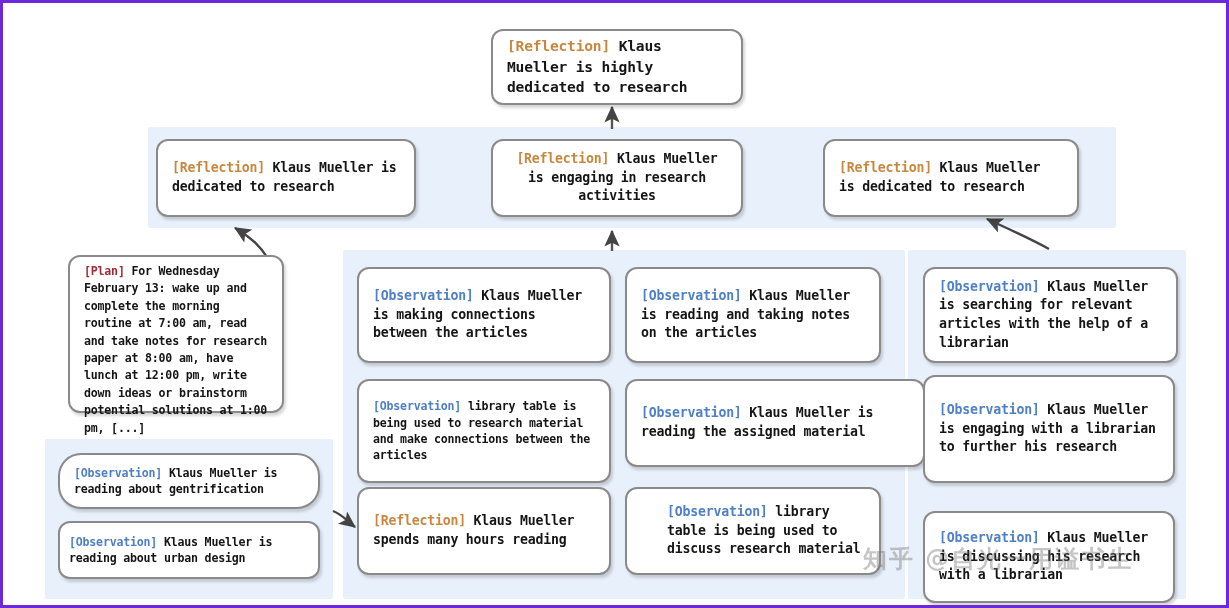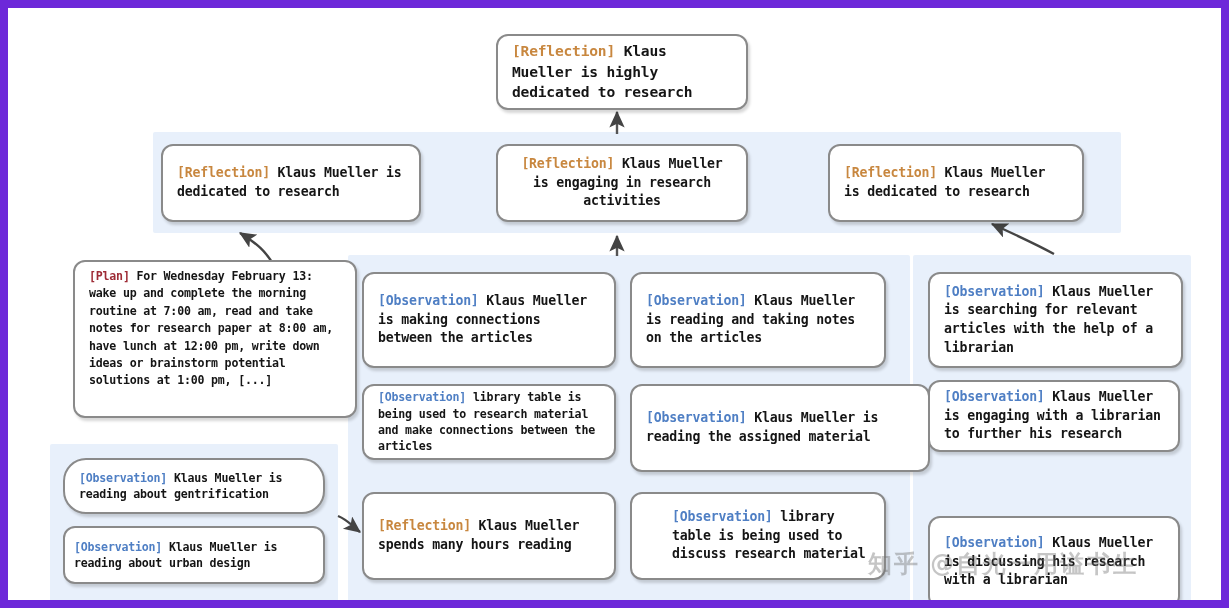--- a/index.html
+++ b/index.html
@@ -6,21 +6,21 @@
     margin: 0;
     padding: 0;
     background: #ffffff;
   }
   #canvas {
     position: relative;
     width: 1229px;
     height: 608px;
     background: #ffffff;
     box-sizing: border-box;
-    border: 8px solid #6d28d9;
+    border: 3px solid #6d28d9;
     overflow: hidden;
     font-family: "DejaVu Sans Mono", "Liberation Mono", monospace;
   }
   .band {
     position: absolute;
     background: #e8f0fb;
     border-radius: 2px;
   }
   .node {
     position: absolute;
@@ -103,37 +103,37 @@
   </div>
 
   <div class="node fs-md" style="left:488px; top:136px; width:252px; height:78px;text-align:center;">
     <div class="txt"><span class="tag-reflection">[Reflection]</span><span> Klaus Mueller is engaging in research activities</span></div>
   </div>
 
   <div class="node fs-md" style="left:820px; top:136px; width:256px; height:78px;">
     <div class="txt"><span class="tag-reflection">[Reflection]</span><span> Klaus Mueller is dedicated to research</span></div>
   </div>
 
-  <div class="node fs-sm" style="left:65px; top:252px; width:284px; height:158px; align-items:flex-start; ">
+  <div class="node fs-sm" style="left:65px; top:252px; width:216px; height:158px; align-items:flex-start; ">
     <div class="txt" style="line-height:1.5;"><span class="tag-plan">[Plan]</span><span> For Wednesday February 13: wake up and complete the morning routine at 7:00 am, read and take notes for research paper at 8:00 am, have lunch at 12:00 pm, write down ideas or brainstorm potential solutions at 1:00 pm, [...]</span></div>
   </div>
 
   <div class="node fs-sm" style="left:55px; top:450px; width:262px; height:56px;border-radius:23px;">
     <div class="txt"><span class="tag-observation">[Observation]</span><span> Klaus Mueller is reading about gentrification</span></div>
   </div>
 
   <div class="node fs-sm" style="left:55px; top:518px; width:262px; height:58px;padding-left:9px;">
     <div class="txt"><span class="tag-observation">[Observation]</span><span> Klaus Mueller is reading about urban design</span></div>
   </div>
 
   <div class="node fs-md" style="left:354px; top:264px; width:254px; height:96px;">
     <div class="txt"><span class="tag-observation">[Observation]</span><span> Klaus Mueller is making connections between the articles</span></div>
   </div>
 
-  <div class="node fs-sm" style="left:354px; top:376px; width:254px; height:76px;">
+  <div class="node fs-sm" style="left:354px; top:376px; width:254px; height:104px;">
     <div class="txt"><span class="tag-observation">[Observation]</span><span> library table is being used to research material and make connections between the articles</span></div>
   </div>
 
   <div class="node fs-md" style="left:354px; top:484px; width:254px; height:88px;">
     <div class="txt"><span class="tag-reflection">[Reflection]</span><span> Klaus Mueller spends many hours reading</span></div>
   </div>
 
   <div class="node fs-md" style="left:622px; top:264px; width:256px; height:96px;">
     <div class="txt"><span class="tag-observation">[Observation]</span><span> Klaus Mueller is reading and taking notes on the articles</span></div>
   </div>
@@ -143,21 +143,21 @@
   </div>
 
   <div class="node fs-md" style="left:622px; top:484px; width:256px; height:88px;padding-left:40px;">
     <div class="txt"><span class="tag-observation">[Observation]</span><span> library table is being used to discuss research material</span></div>
   </div>
 
   <div class="node fs-md" style="left:920px; top:264px; width:255px; height:96px;">
     <div class="txt"><span class="tag-observation">[Observation]</span><span> Klaus Mueller is searching for relevant articles with the help of a librarian</span></div>
   </div>
 
-  <div class="node fs-md" style="left:920px; top:372px; width:252px; height:72px;">
+  <div class="node fs-md" style="left:920px; top:372px; width:252px; height:108px;">
     <div class="txt"><span class="tag-observation">[Observation]</span><span> Klaus Mueller is engaging with a librarian to further his research</span></div>
   </div>
 
   <div class="node fs-md" style="left:920px; top:480px; width:252px; height:92px;margin-top:28px;">
     <div class="txt"><span class="tag-observation">[Observation]</span><span> Klaus Mueller is discussing his research with a librarian</span></div>
   </div>
 
   <div class="wm" style="left:860px; top:540px;">知乎 @自光一用谥书生</div>
 
 </div>

